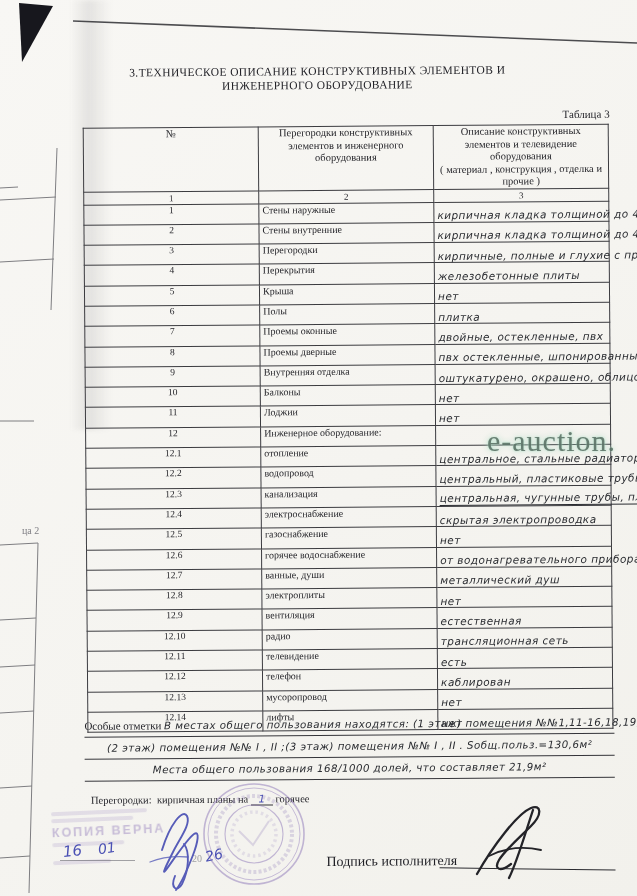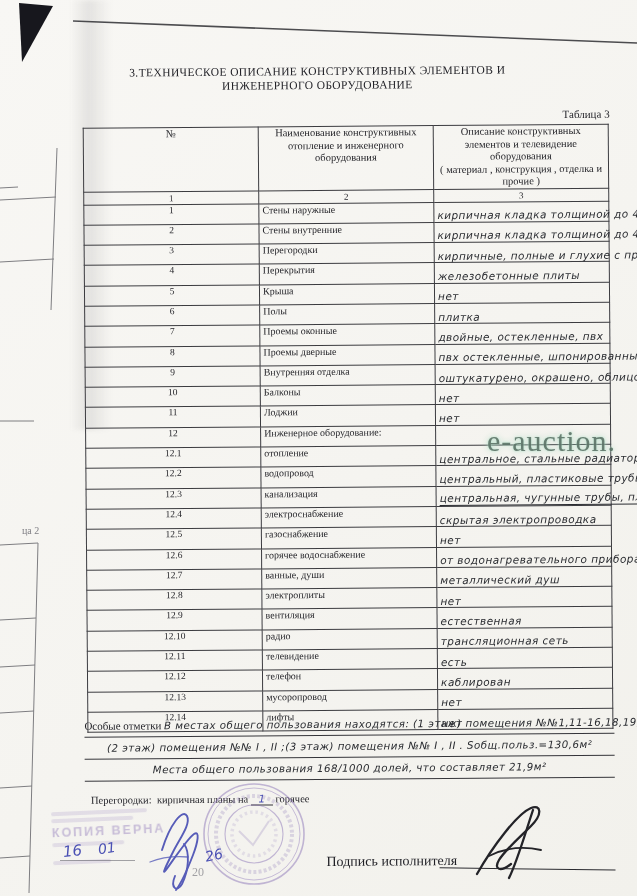--- a/index.html
+++ b/index.html
@@ -54,21 +54,21 @@
   
   .exec-label{position:absolute; left:323px; top:854px; font-size:14px; color:#1f1f25;text-align:center;}
   .exec-line{position:absolute; left:436px; top:870px; width:176px; height:1px; background:#2b2b30;
     transform:rotate(1.2deg);}
   
   .ink{position:absolute; font-family:"DejaVu Sans",sans-serif; font-style:italic;
     color:#4a50b4; pointer-events:none;}
   .ink-day{left:63px; top:842px; font-size:15px; transform:rotate(-6deg);}
   .ink-month{left:98px; top:840px; font-size:14px; transform:rotate(-8deg);}
   .ink-year{left:205px; top:847px; font-size:14px; transform:rotate(-12deg);}
-  .year-printed{position:absolute; left:192px; top:853px; font-size:12px; color:rgba(90,90,100,0.55);margin-top:12px;}
+  .year-printed{position:absolute; left:192px; top:853px; font-size:10px; color:rgba(90,90,100,0.55);}
   .date-line{position:absolute; left:60px; top:860px; width:75px; height:1px; background:rgba(60,60,70,.45);}
   
   .copy-stamp{position:absolute; left:52px; top:806px; width:150px; transform:rotate(-2.5deg);
     color:rgba(125,100,175,0.38); pointer-events:none;}
   .copy-stamp .bar{height:4px; background:rgba(128,104,178,0.17); margin:3px 0; border-radius:2px; filter:blur(.4px);}
   .copy-stamp .copy-text{font-family:"Liberation Sans",sans-serif; font-weight:bold; font-size:12.5px;
     letter-spacing:2px; filter:blur(.4px); white-space:nowrap;}
   .round-stamp{position:absolute; left:201px; top:781px; pointer-events:none;}
   
   .wm{position:absolute; font-family:"Liberation Serif",serif; color:rgba(78,98,87,0.78);
@@ -116,21 +116,21 @@
       <div>3.ТЕХНИЧЕСКОЕ  ОПИСАНИЕ КОНСТРУКТИВНЫХ ЭЛЕМЕНТОВ И</div>
       <div>ИНЖЕНЕРНОГО  ОБОРУДОВАНИЕ</div>
     </div>
 
     <div class="table-caption">Таблица 3</div>
 
     <table class="main">
       <tbody>
         <tr class="head-row">
           <td class="head-cell">№</td>
-          <td class="head-cell">Наименование конструктивных отопление и инженерного оборудования</td>
+          <td class="head-cell">Перегородки конструктивных элементов и инженерного оборудования</td>
           <td class="head-cell">
             <div>Описание конструктивных элементов и  телевидение оборудования</div>
             <div>( материал , конструкция , отделка и прочие )</div>
           </td>
         </tr>
         <tr class="numbering-row">
           <td>1</td>
           <td>2</td>
           <td>3</td>
         </tr>

